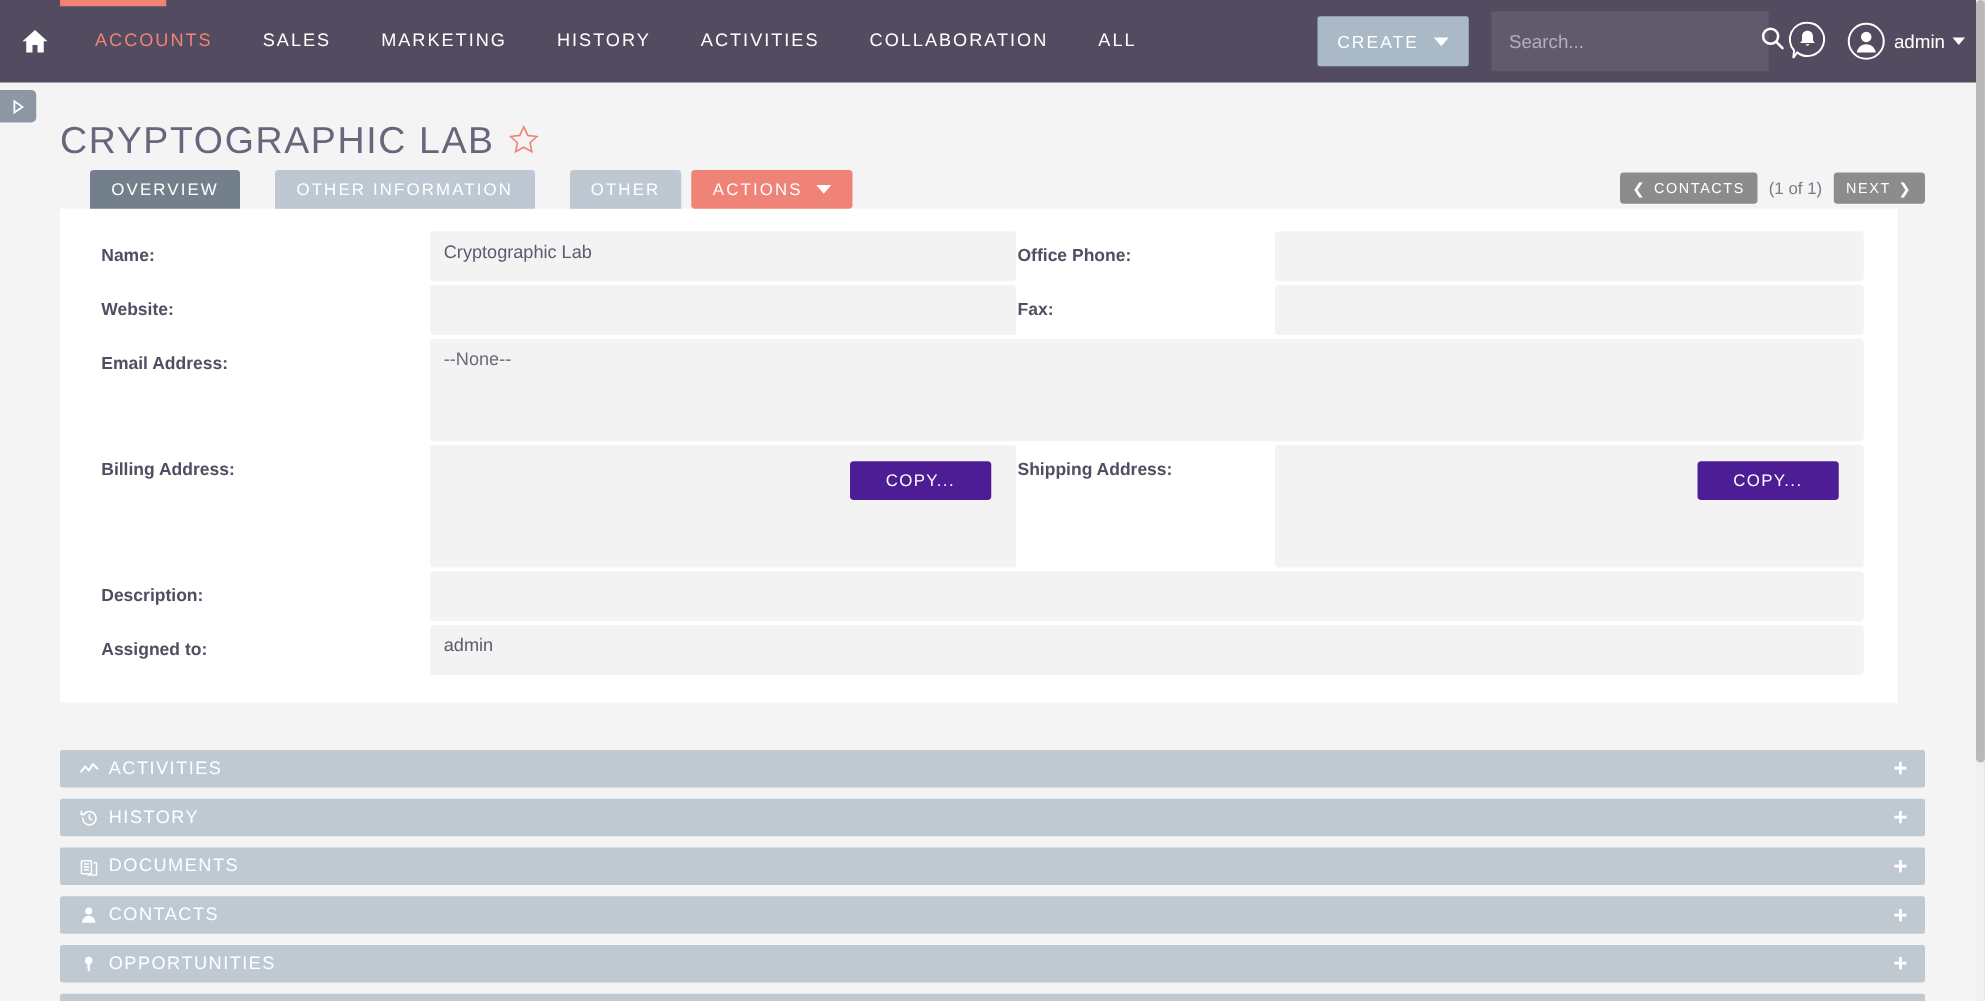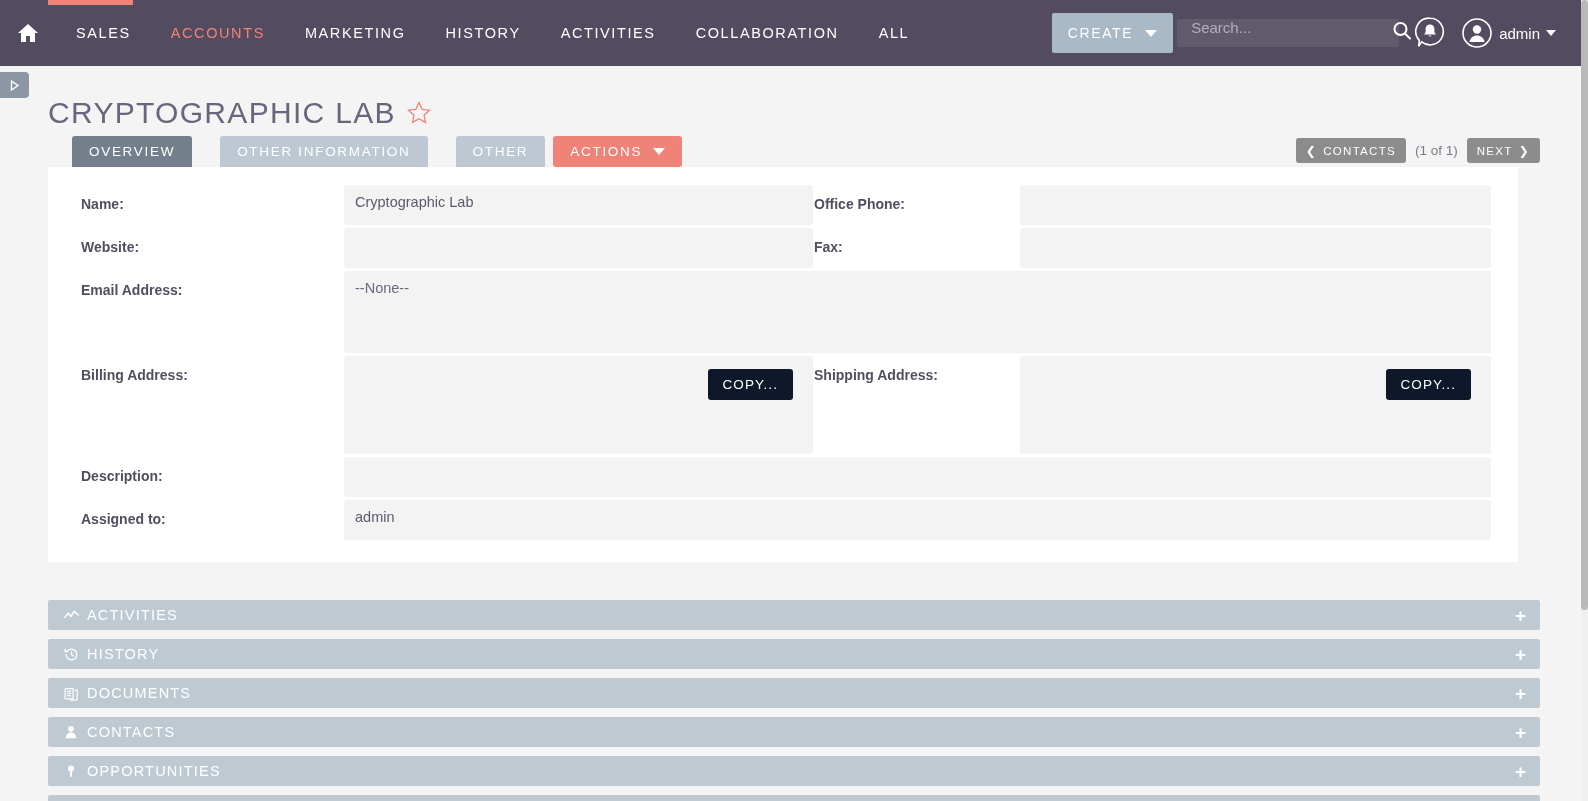--- a/index.html
+++ b/index.html
@@ -47,21 +47,21 @@
     line-height: 66px;
     cursor: pointer;
     white-space: nowrap;
   }
   .nav-item.active { color: #f08377; }
 
   .nav-right {
     margin-left: auto;
     display: flex;
     align-items: center;
-    padding-right: 32px;
+    padding-right: 16px;
     gap: 0;
   }
   .create-btn {
     background: #a9b9c6;
     color: #ffffff;
     font-size: 14px;
     letter-spacing: 1.6px;
     height: 40px;
     padding: 0 16px;
     display: flex;
@@ -71,25 +71,25 @@
     border-radius: 2px;
   }
   .caret-down {
     width: 0; height: 0;
     border-left: 6px solid transparent;
     border-right: 6px solid transparent;
     border-top: 7px solid #ffffff;
   }
   .search-box {
     background: #615a6d;
-    height: 28px;
+    height: 48px;
     width: 222px;
-    margin-left: 4px;
-    display: flex;
-    align-items: flex-start;
+    margin-left: 18px;
+    display: flex;
+    align-items: center;
     padding: 0 10px 0 14px;
     border-radius: 2px;
   }
   .search-box input {
     flex: 1;
     background: transparent;
     border: none;
     outline: none;
     color: #ffffff;
     font-size: 15px;
@@ -225,25 +225,25 @@
     font-size: 14.5px;
     color: #5b5b6e;
     padding: 9px 14px 0 11px;
     position: relative;
   }
   .f-value.tall { min-height: 82px; }
   .f-value.none { color: #6a6a7c; }
   .copy-btn {
     position: absolute;
     right: 20px; top: 13px;
-    background: #0f172a;
+    background: #4c1d95;
     color: #ffffff;
     font-size: 13.5px;
     letter-spacing: 1.1px;
-    padding: 8px 15px;
+    padding: 8px 29px;
     border-radius: 3px;
     cursor: pointer;
   }
   .gapcol { }
 
   
   .panels { margin-top: 38px; }
   .panel {
     background: #bfc9d2;
     height: 30px;
@@ -295,22 +295,22 @@
 <div class="navbar">
   <div class="nav-accent"></div>
 
   <div class="home-icon">
     <svg width="24" height="24" viewBox="0 0 24 24" fill="#ffffff">
       <path d="M12 3 L22 12 h-3 v9 h-5 v-6 h-4 v6 H5 v-9 H2 Z"></path>
     </svg>
   </div>
 
   <div class="nav-items">
+    <div class="nav-item active">ACCOUNTS</div>
     <div class="nav-item">SALES</div>
-    <div class="nav-item active">ACCOUNTS</div>
     <div class="nav-item">MARKETING</div>
     <div class="nav-item">HISTORY</div>
     <div class="nav-item">ACTIVITIES</div>
     <div class="nav-item">COLLABORATION</div>
     <div class="nav-item">ALL</div>
   </div>
 
   <div class="nav-right">
     <div class="create-btn">
       <span>CREATE</span>

